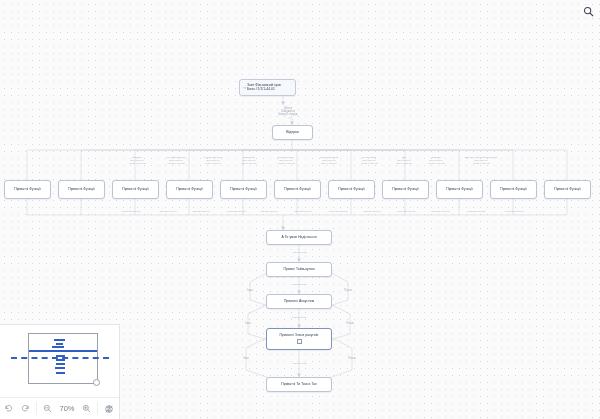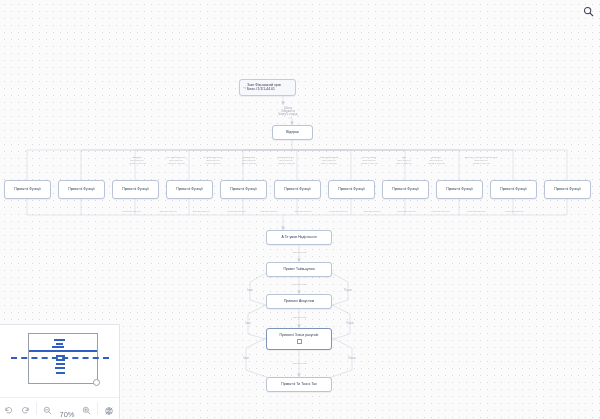--- a/index.html
+++ b/index.html
@@ -106,21 +106,21 @@
     position:absolute;left:93px;top:54px;width:5px;height:5px;
     border:1px solid #9aa0ab;background:#fff;border-radius:50%;
   }
   #toolbar{
     display:flex;align-items:center;
     height:21px;
     border-top:1px solid #eceef1;
     color:#8d929b;
     font-size:8px;
   }
-  .tb-group{display:flex;align-items:flex-end;height:100%;}
+  .tb-group{display:flex;align-items:center;height:100%;}
   .tb-sep{width:1px;height:13px;background:#eceef1;margin:0 2px;}
   .tb-btn{
     width:17px;height:17px;
     display:flex;align-items:center;justify-content:center;
     cursor:pointer;color:#9097a1;
   }
   .tb-btn svg{display:block;}
   #zoom-level{
     min-width:22px;text-align:center;color:#7b818c;
     font-size:7.5px;cursor:pointer;

